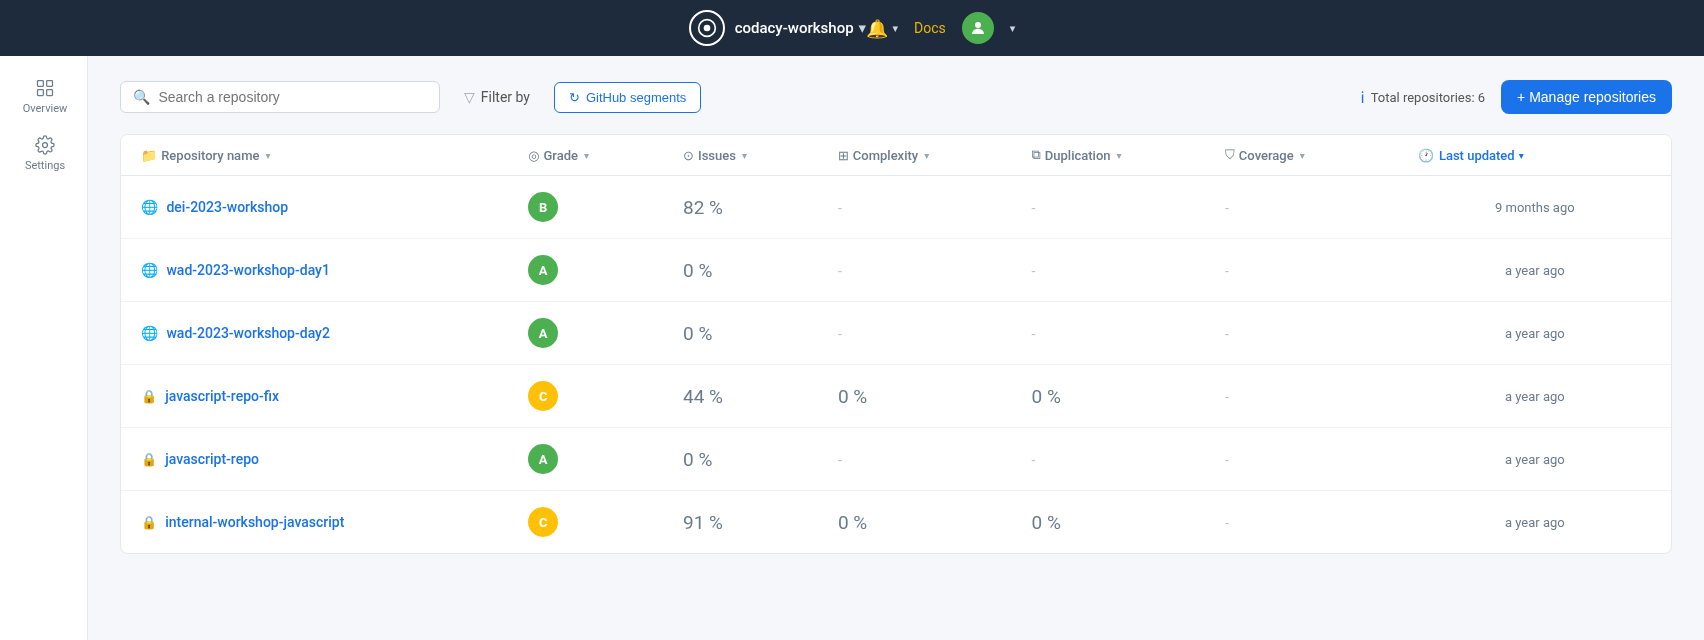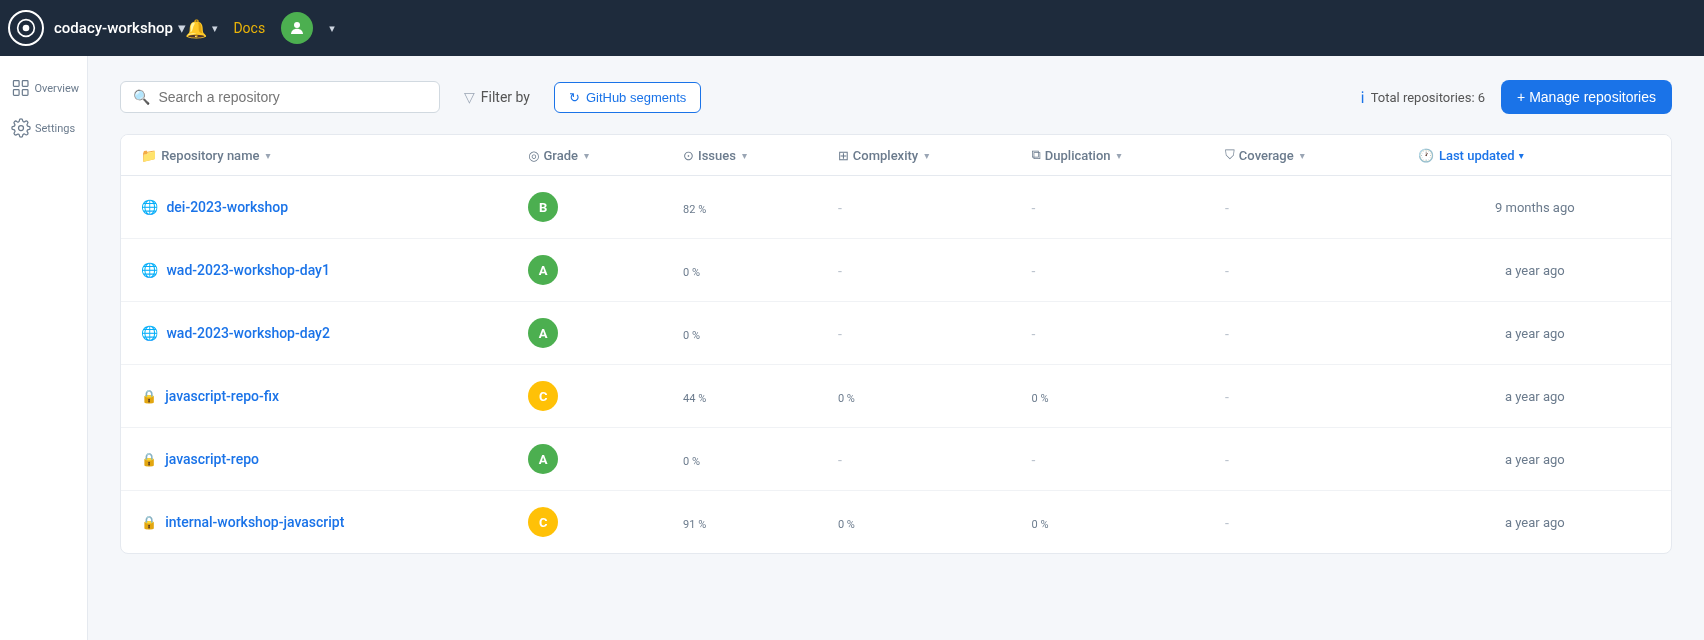--- a/index.html
+++ b/index.html
@@ -5,21 +5,21 @@
     * { box-sizing: border-box; margin: 0; padding: 0; }
     body { font-family: -apple-system, BlinkMacSystemFont, 'Segoe UI', Roboto, sans-serif; background: #f5f7fa; color: #333; }
 
     
     .topnav {
       background: #1e2b3c;
       height: 56px;
       display: flex;
       align-items: center;
       padding: 0 8px;
-      justify-content: flex-start;
+      justify-content: center;
       position: fixed;
       top: 0; left: 0; right: 0;
       z-index: 100;
     }
     .topnav-left { display: flex; align-items: center; gap: 10px; }
     .topnav-logo {
       width: 36px; height: 36px;
       border: 2px solid #fff;
       border-radius: 50%;
       display: flex; align-items: center; justify-content: center;
@@ -57,21 +57,21 @@
       border-right: 1px solid #e5e9ef;
       display: flex;
       flex-direction: column;
       align-items: center;
       padding-top: 12px;
       z-index: 50;
     }
     .sidebar-item {
       width: 100%;
       display: flex;
-      flex-direction: row;
+      flex-direction: column;
       align-items: center;
       padding: 10px 8px;
       cursor: pointer;
       color: #6b7b8d;
       font-size: 11px;
       gap: 4px;
       border-left: 3px solid transparent;
     }
     .sidebar-item.active {
       color: #1a73e8;
@@ -234,21 +234,21 @@
       justify-content: center;
       font-weight: 700;
       font-size: 13px;
       color: #fff;
     }
     .grade-b { background: #4caf50; }
     .grade-a { background: #4caf50; }
     .grade-c { background: #ffc107; color: #fff; }
 
     .cell-value {
-      font-size: 11px;
+      font-size: 19px;
       color: #6b7b8d;
     }
     .cell-dash {
       font-size: 14px;
       color: #bbc3cd;
     }
     .last-updated {
       font-size: 13px;
       color: #6b7b8d;
       text-align: center;

